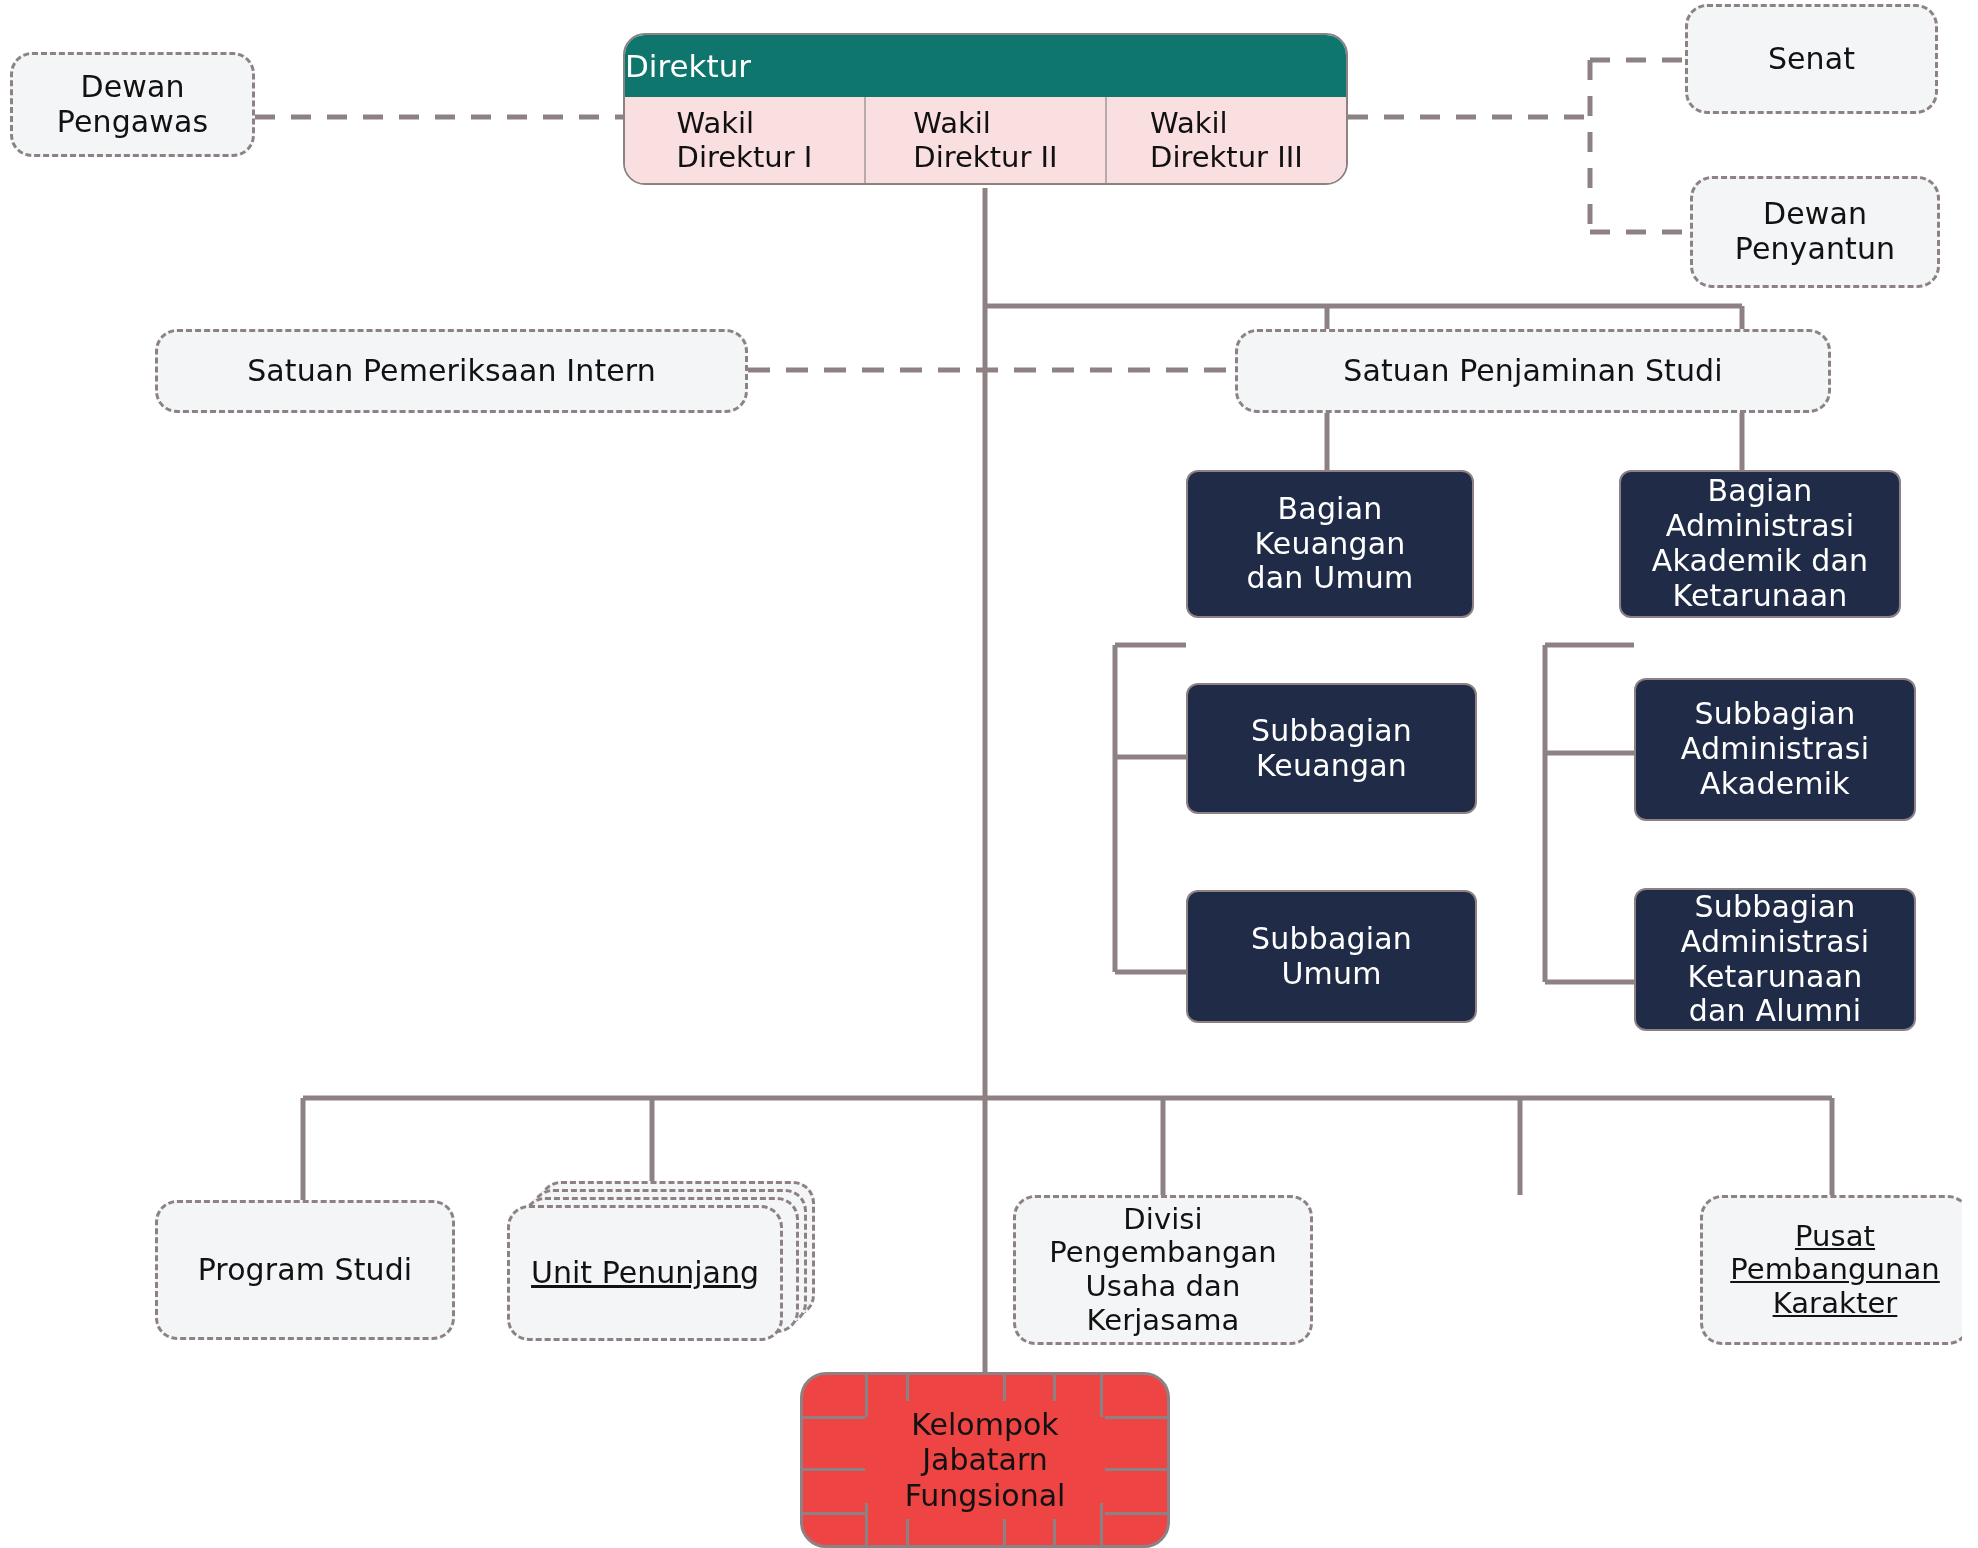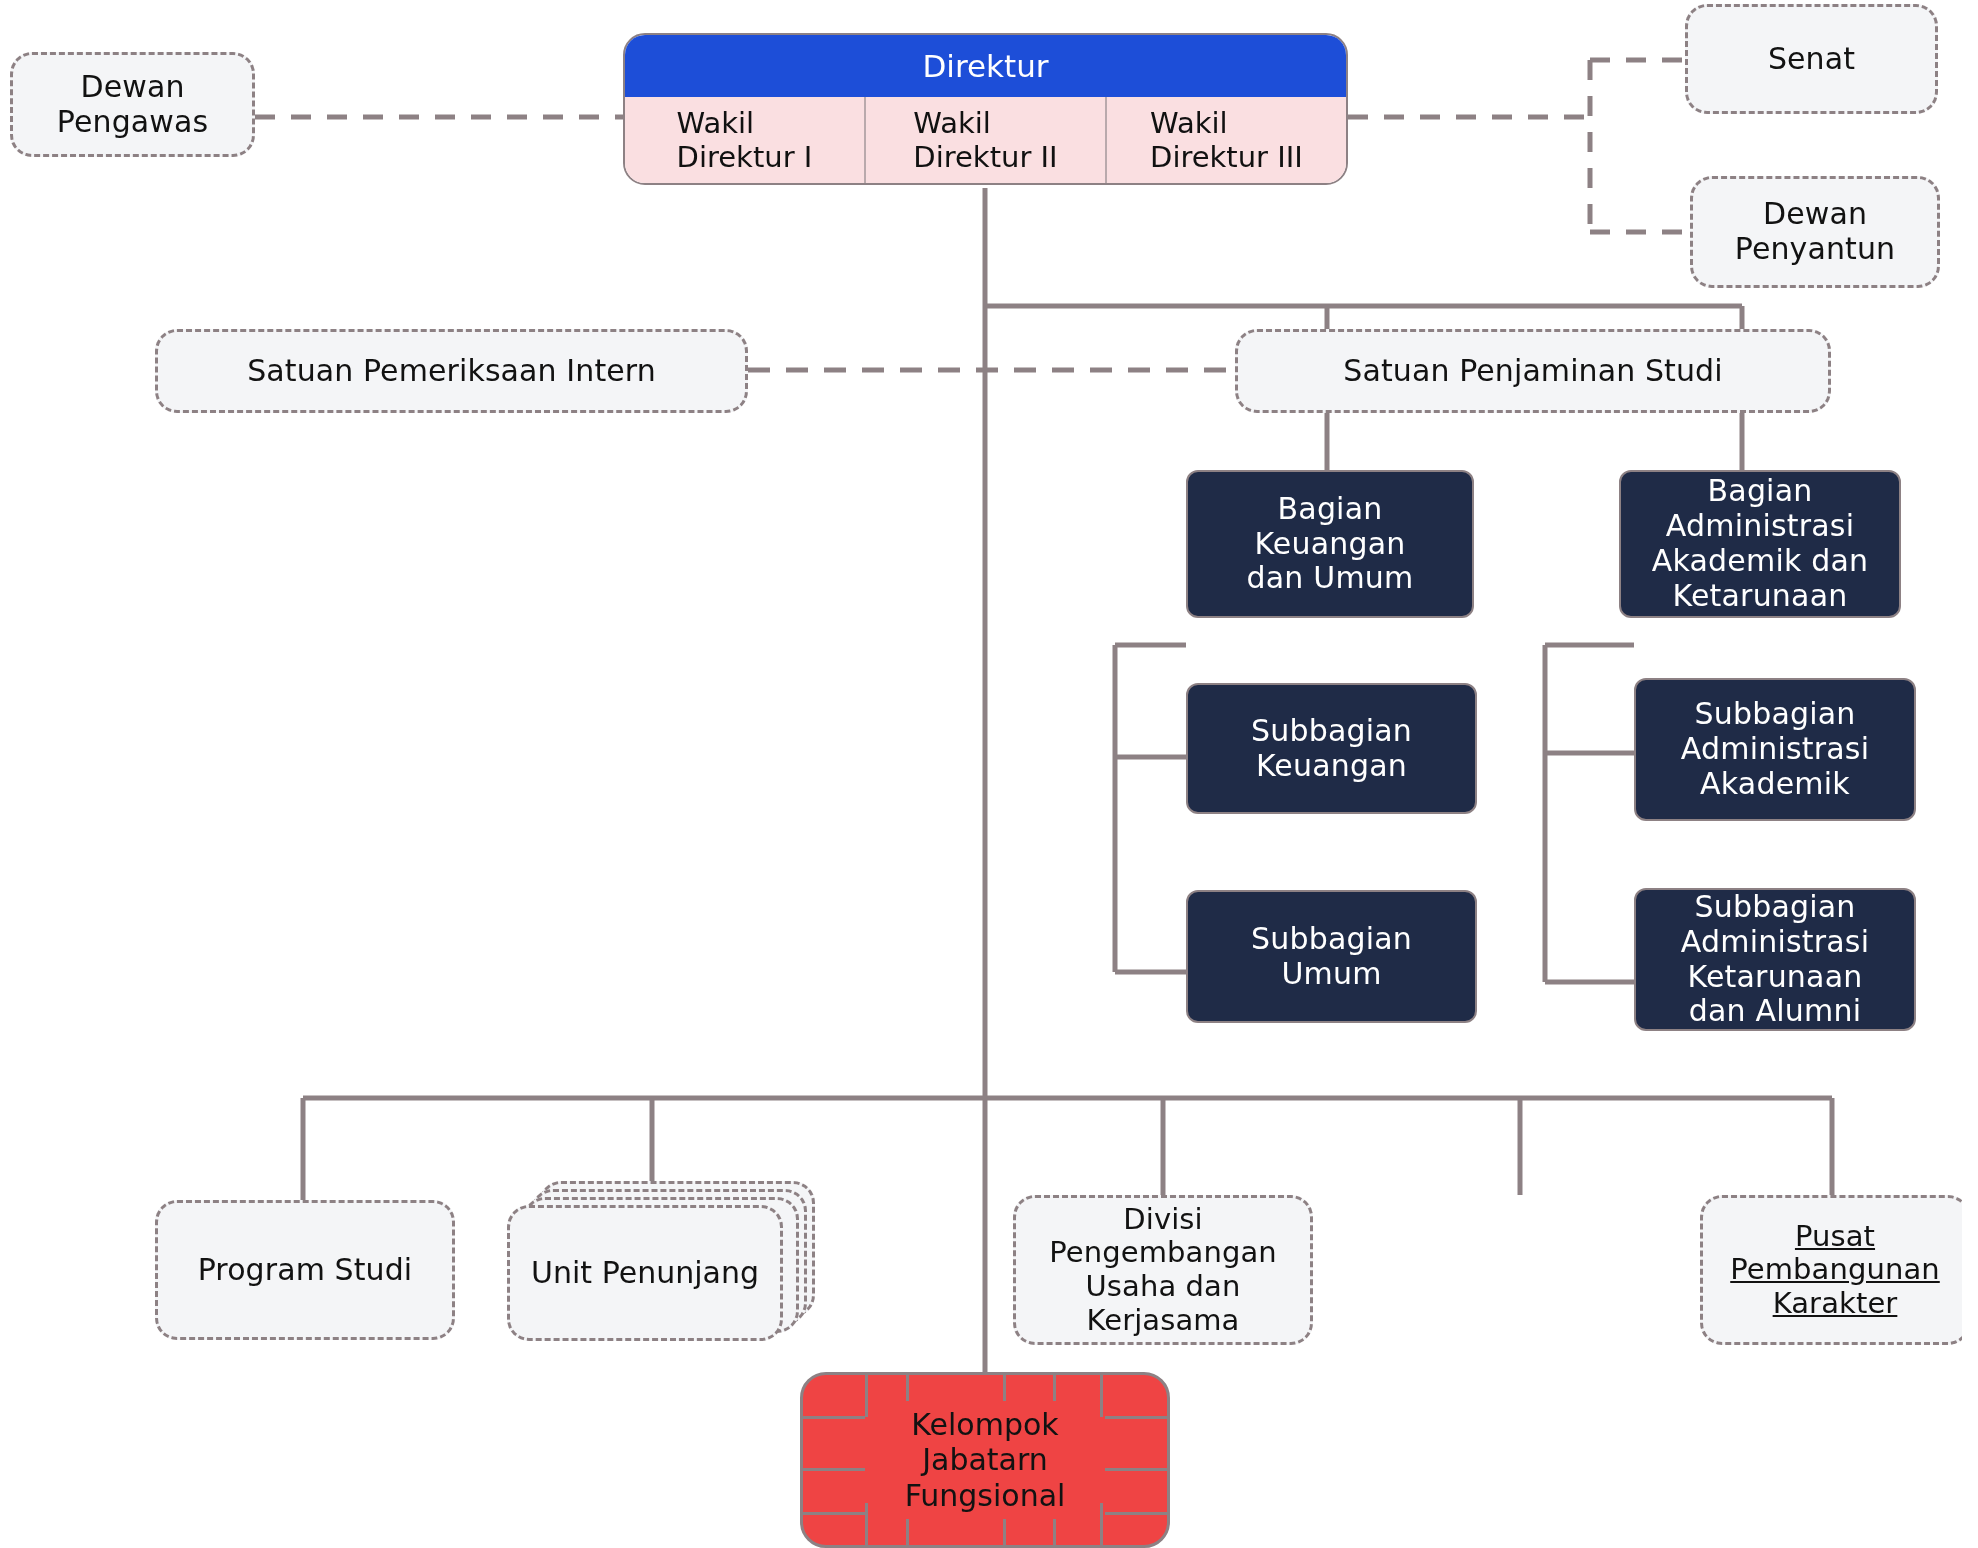--- a/index.html
+++ b/index.html
@@ -61,26 +61,25 @@
     position: absolute;
     z-index: 6;
     border: 2px solid #8d8184;
     border-radius: 22px;
     overflow: hidden;
     box-sizing: border-box;
     display: flex;
     flex-direction: column;
   }
   .root-head {
-    background: #1d4ed8;
+    background: #0f766e;
     color: #ffffff;
     font-size: 31px;
     display: flex;
     align-items: center;
-    justify-content: center;
     box-sizing: border-box;
   }
   .root-deputies {
     display: flex;
     flex: 1 1 auto;
     background: #fadfe1;
   }
   .deputy {
     flex: 1 1 0;
     display: flex;
@@ -274,21 +273,21 @@
 
   <div class="node n-dashed" style="left:155px; top:1200px; width:300px; height:140px;">
     <span style="white-space:pre-line;">Program Studi</span>
   </div>
 
   <div class="stack-wrap" style="left:507px; top:1181px; width:320px; height:166px;">
     <div class="stack-layer" style="left:32px; top:0px;  width:276px; height:136px;"></div>
     <div class="stack-layer" style="left:24px; top:8px;  width:276px; height:136px;"></div>
     <div class="stack-layer" style="left:16px; top:16px; width:276px; height:136px;"></div>
     <div class="stack-front" style="left:0px;  top:24px; width:276px; height:136px;">
-      <span style="white-space:pre-line;">Unit Penunjang</span>
+      <span style="white-space:pre-line;text-decoration:underline;">Unit Penunjang</span>
     </div>
   </div>
 
   <div class="node n-dashed" style="left:1013px; top:1195px; width:300px; height:150px; font-size:29px;">
     <span style="white-space:pre-line;">Divisi
 Pengembangan
 Usaha dan
 Kerjasama</span>
   </div>
 

